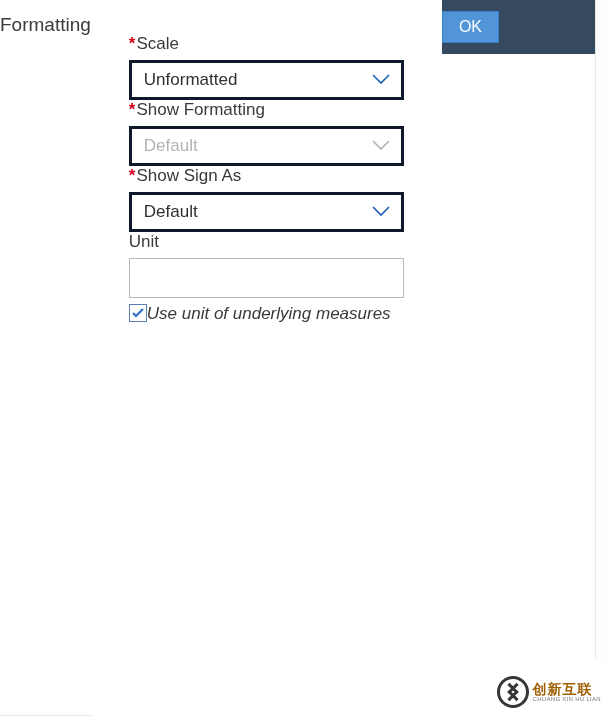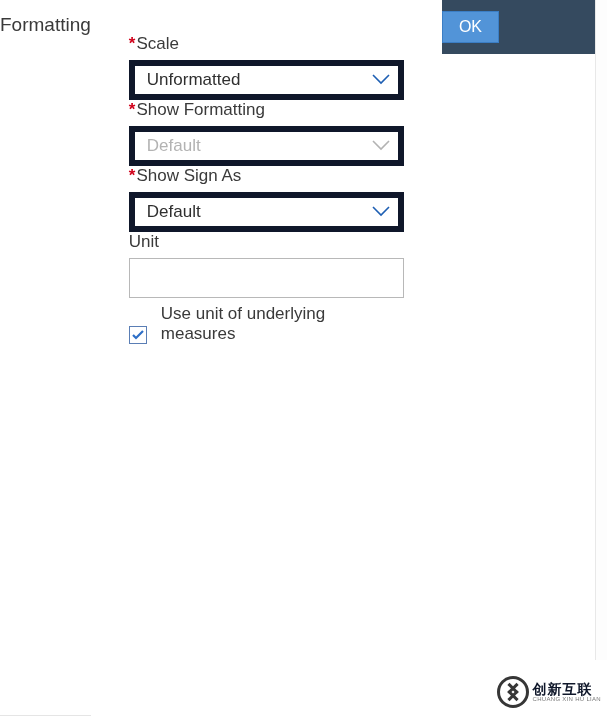--- a/index.html
+++ b/index.html
@@ -49,21 +49,21 @@
       font-weight: 700;
       margin-right: 1px;
     }
     .select-wrap {
       position: relative;
       width: 100%;
     }
     .select-input {
       width: 100%;
       height: 40px;
-      border: 6px solid #0f172a;
+      border: 3px solid #0f172a;
       background: #fff;
       padding: 0 40px 0 12px;
       font-size: 17px;
       color: #2f2f2f;
       cursor: pointer;
       text-align: left;
     }
     .select-input.disabled {
       color: #b3b3b3;
       cursor: default;
@@ -89,23 +89,23 @@
       width: 100%;
       height: 40px;
       border: 1px solid #b8b8b8;
       background: #fff;
       padding: 0 12px;
       font-size: 17px;
       color: #2f2f2f;
     }
     .checkbox-row {
       display: flex;
-      align-items: flex-end;
-      gap: 14px;
+      align-items: flex-start;
       margin-top: 6px;
+      font-style: italic;
     }
     .checkbox {
       width: 18px;
       height: 18px;
       border: 1px solid #5a7eb5;
       background: #fff;
       display: inline-flex;
       align-items: center;
       justify-content: center;
       cursor: pointer;
@@ -185,21 +185,21 @@
       border-left: 3px solid #363636;
     }
     .logo-text {
       display: flex;
       flex-direction: column;
       line-height: 1;
     }
     .logo-text .cn {
       font-size: 14px;
       font-weight: 700;
-      color: #0f172a;
+      color: #a16207;
       letter-spacing: 1px;
     }
     .logo-text .en {
       font-size: 6px;
       color: #777;
       letter-spacing: 0.3px;
     }
     .right-edge {
       position: absolute;
       right: 0;

